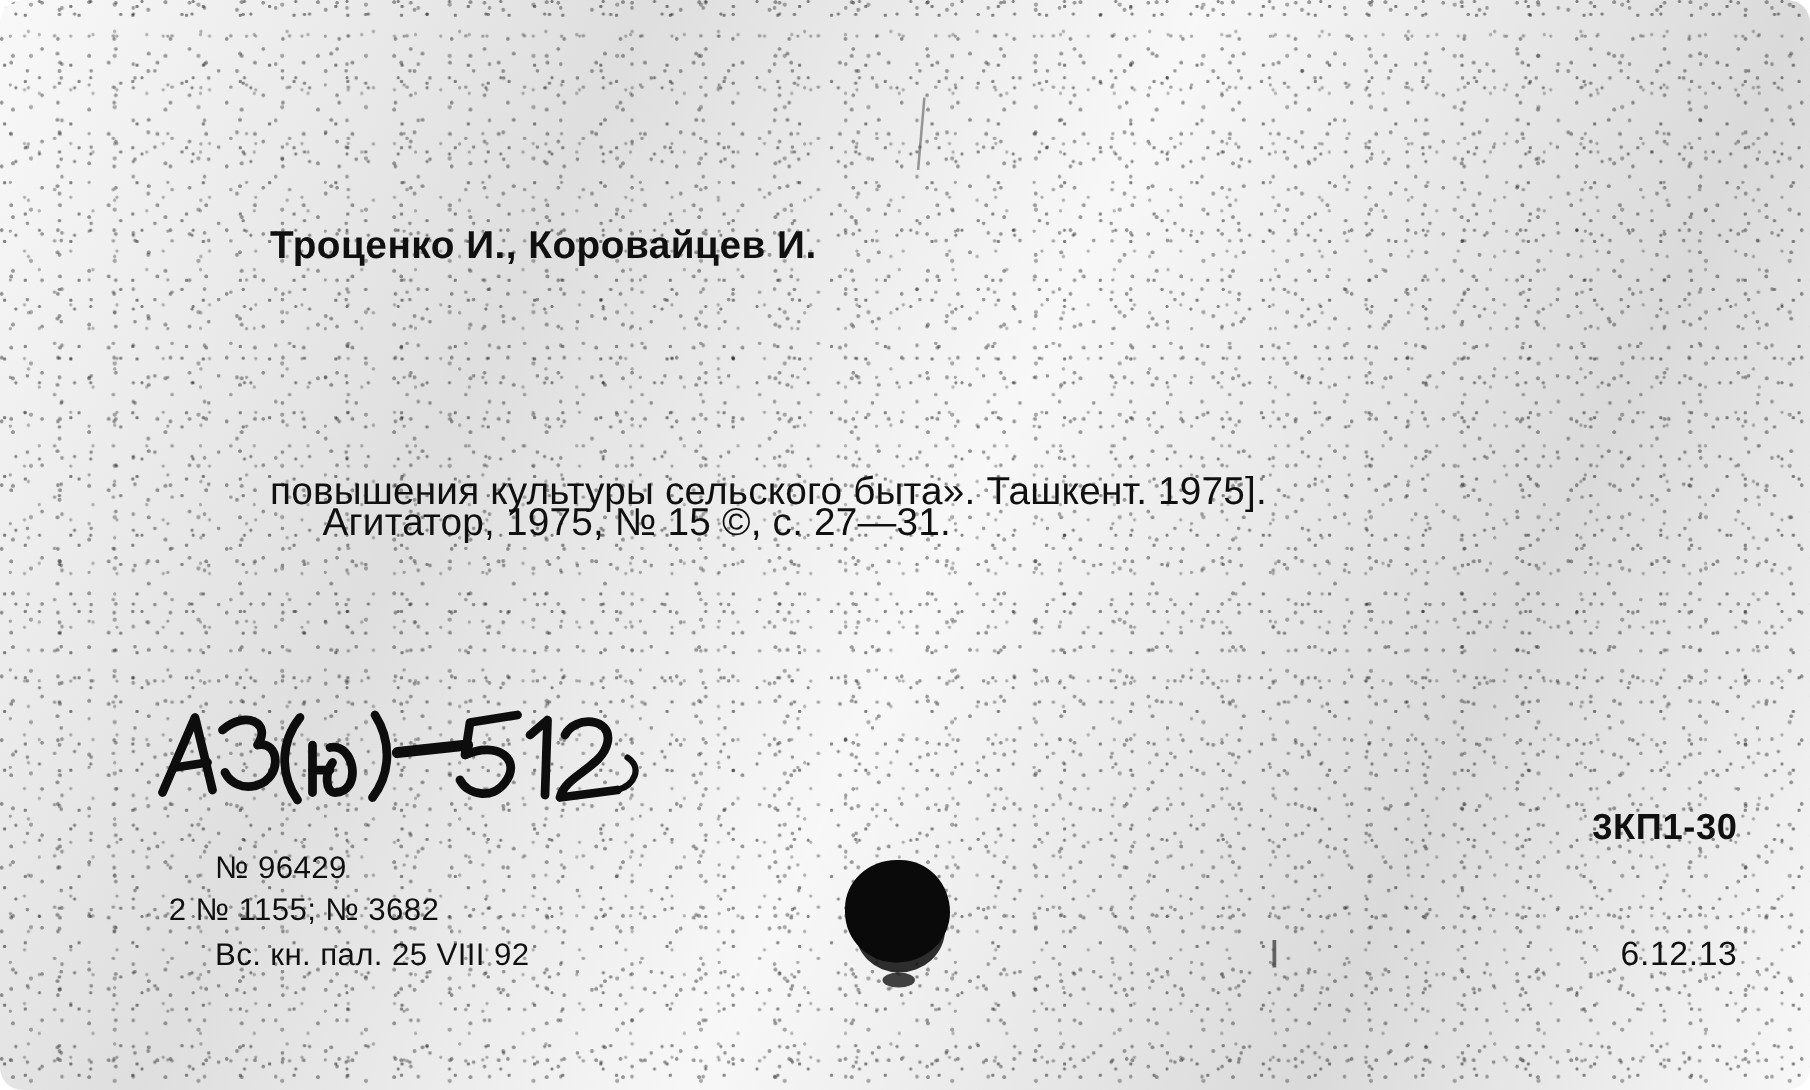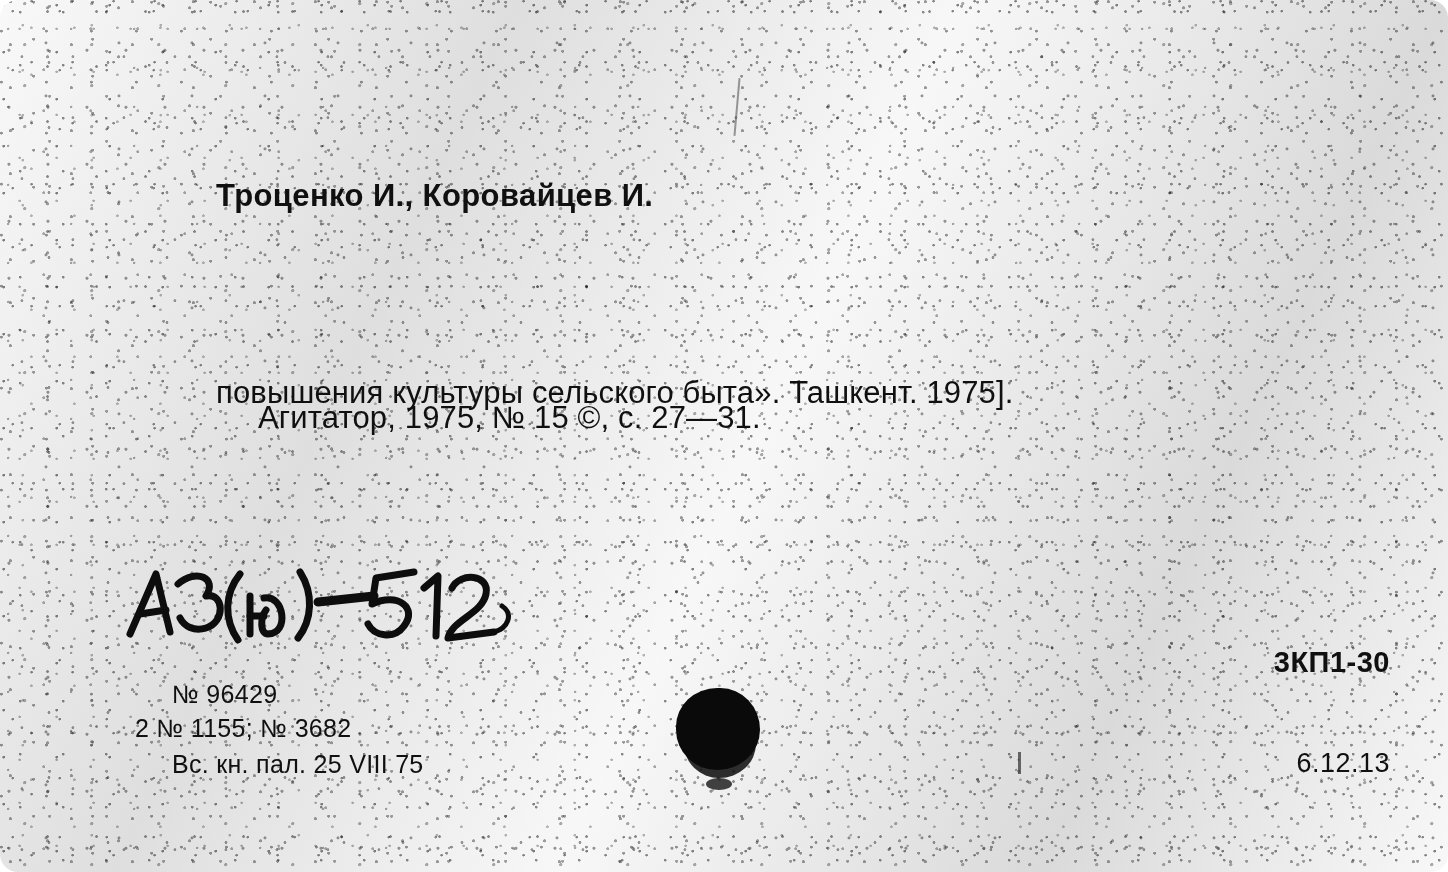--- a/index.html
+++ b/index.html
@@ -196,21 +196,21 @@
       <path d="M330 30 C338 14, 368 16, 364 36 C360 56, 330 62, 326 80 L372 74"></path>
 
       <path d="M372 74 C386 70, 392 56, 380 48" stroke-width="5"></path>
     </g>
   </svg>
 
   <div class="txt foot" id="foot1">№ 96429</div>
 
   <div class="txt foot" id="foot2">2 № 1155; № 3682</div>
 
-  <div class="txt foot" id="foot3">Вс. кн. пал. 25 VIII 75</div>
+  <div class="txt foot" id="foot3">Вс. кн. пал. 25 VIII 92</div>
 
   <div class="txt" id="code-top">3КП1-30</div>
 
   <div class="txt" id="code-bottom">6.12.13</div>
 
   <div id="blot"></div>
   <div id="blot-tail"></div>
   <div id="tick-mark"></div>
 </div>
 

